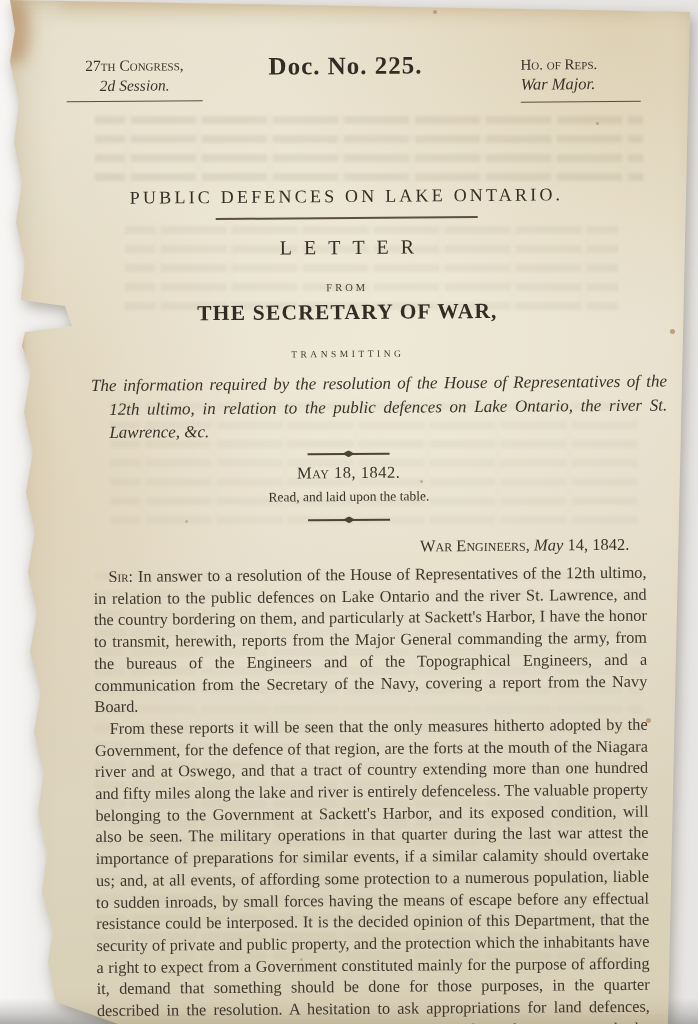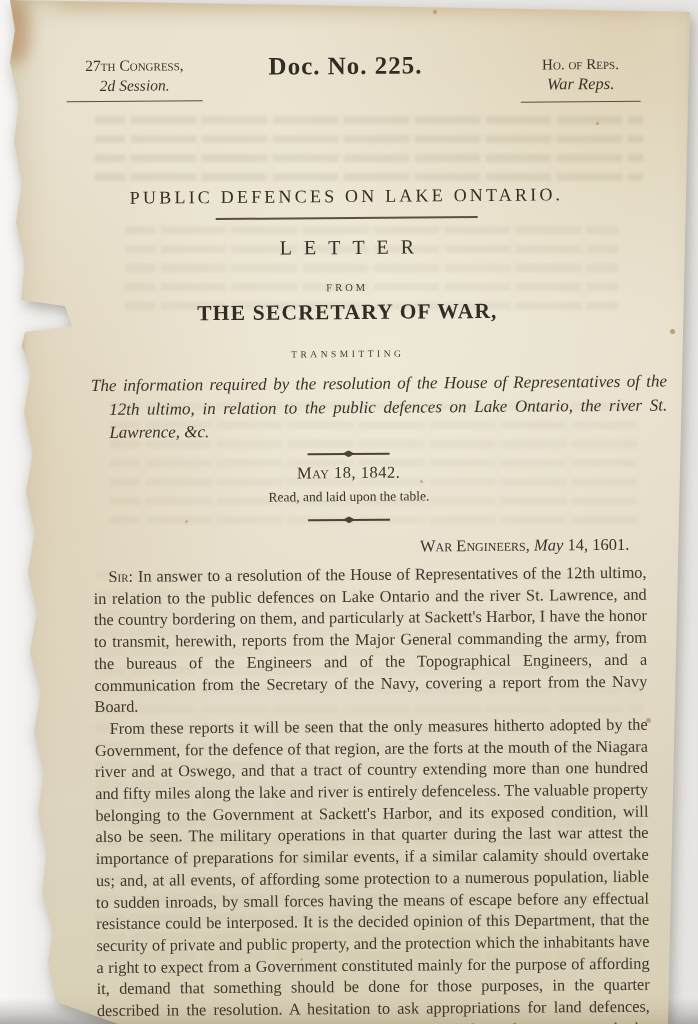--- a/index.html
+++ b/index.html
@@ -57,21 +57,21 @@
   }
   
   .content{position:absolute;inset:0;transform:rotate(-0.45deg);color:#3b332a;}
   .abs{position:absolute;}
   .ctr{left:0;width:100%;text-align:center;}
   .sc{font-variant:small-caps;}
   .it{font-style:italic;}
   .hdr-left{left:70px;top:54px;width:136px;text-align:center;font-size:15.5px;line-height:20px;
     border-bottom:1.5px solid #5a4c3c;padding-bottom:5px;}
   .hdr-center{top:52px;font-size:25px;font-weight:bold;letter-spacing:1px;color:#332c24;}
-  .hdr-right{left:524px;top:56px;width:120px;text-align:center;font-size:15px;line-height:20px;
+  .hdr-right{left:524px;top:56px;width:120px;text-align:left;font-size:15px;line-height:20px;
     border-bottom:1.5px solid #5a4c3c;padding-bottom:7px;}
   .hdr-right .it{font-size:16.5px;}
   .doc-title{top:186px;font-size:18px;letter-spacing:3.2px;color:#342d25;}
   .title-rule{left:50%;top:217px;width:262px;height:1.5px;background:#5c5040;transform:translateX(-50%);}
   .letter-word{top:236px;font-size:20px;letter-spacing:12px;text-indent:12px;color:#342d25;}
   .from-word{top:282px;font-size:10.5px;letter-spacing:3px;color:#453c30;}
   .author-line{top:300px;font-size:21.5px;font-weight:bold;letter-spacing:1.2px;color:#332c24;}
   .transmitting{top:349px;font-size:9.5px;letter-spacing:3.5px;color:#453c30;}
   .summary{left:92px;top:372px;width:558px;font-style:italic;font-size:17px;line-height:23.5px;
     text-align:justify;text-indent:-18px;padding-left:18px;color:#3a322a;}
@@ -118,42 +118,42 @@
 
       <div class="abs hdr-left">
         <div class="sc">27th Congress,</div>
         <div class="it">2d Session.</div>
       </div>
 
       <div class="abs ctr hdr-center">Doc. No. 225.</div>
 
       <div class="abs hdr-right">
         <div class="sc">Ho. of Reps.</div>
-        <div class="it">War Reps.</div>
+        <div class="it">War Major.</div>
       </div>
 
       <div class="abs ctr doc-title">PUBLIC DEFENCES ON LAKE ONTARIO.</div>
       <div class="abs title-rule"></div>
 
       <div class="abs ctr letter-word">LETTER</div>
       <div class="abs ctr from-word">FROM</div>
       <div class="abs ctr author-line">THE SECRETARY OF WAR,</div>
       <div class="abs ctr transmitting">TRANSMITTING</div>
 
       <div class="abs summary">The information required by the resolution of the House of Representatives of the 12th ultimo, in relation to the public defences on Lake Ontario, the river St. Lawrence, &amp;c.</div>
 
       <div class="abs orn orn1"></div>
       <div class="abs ctr date-line sc">May 18, 1842.</div>
       <div class="abs ctr read-note">Read, and laid upon the table.</div>
       <div class="abs orn orn2"></div>
 
       <div class="abs dateline">
         <span class="sc">War Engineers,</span>
         <span class="it">May</span>
-        <span>14, 1601.</span>
+        <span>14, 1842.</span>
       </div>
 
       <div class="abs body-text">
         <p><span class="sc">Sir:</span> <span>In answer to a resolution of the House of Representatives of the 12th ultimo, in relation to the public defences on Lake Ontario and the river St. Lawrence, and the country bordering on them, and particularly at Sackett's Harbor, I have the honor to transmit, herewith, reports from the Major General commanding the army, from the bureaus of the Engineers and of the Topographical Engineers, and a communication from the Secretary of the Navy, covering a report from the Navy Board.</span></p>
         <p>From these reports it will be seen that the only measures hitherto adopted by the Government, for the defence of that region, are the forts at the mouth of the Niagara river and at Oswego, and that a tract of country extending more than one hundred and fifty miles along the lake and river is entirely defenceless. The valuable property belonging to the Government at Sackett's Harbor, and its exposed condition, will also be seen. The military operations in that quarter during the last war attest the importance of preparations for similar events, if a similar calamity should overtake us; and, at all events, of affording some protection to a numerous population, liable to sudden inroads, by small forces having the means of escape before any effectual resistance could be interposed. It is the decided opinion of this Department, that the security of private and public property, and the protection which the inhabitants have a right to expect from a Government constituted mainly for the purpose of affording it, demand that something should be done for those purposes, in the quarter described in the resolution. A hesitation to ask appropriations for land defences, beyond what appeared immediately indispensable, has alone prevented the submission of estimates for the necessary works on the shores</p>
       </div>
 
     </div>
   </div>
 </div>

